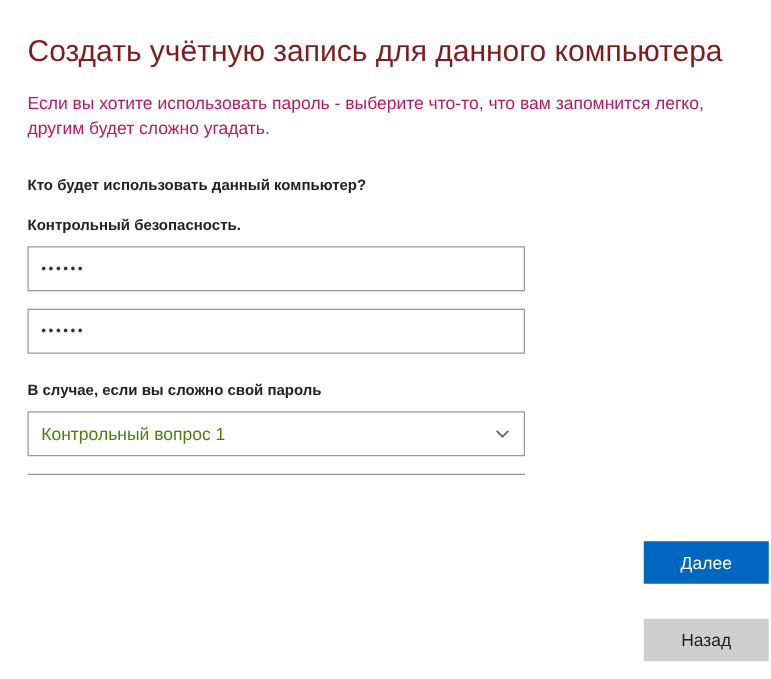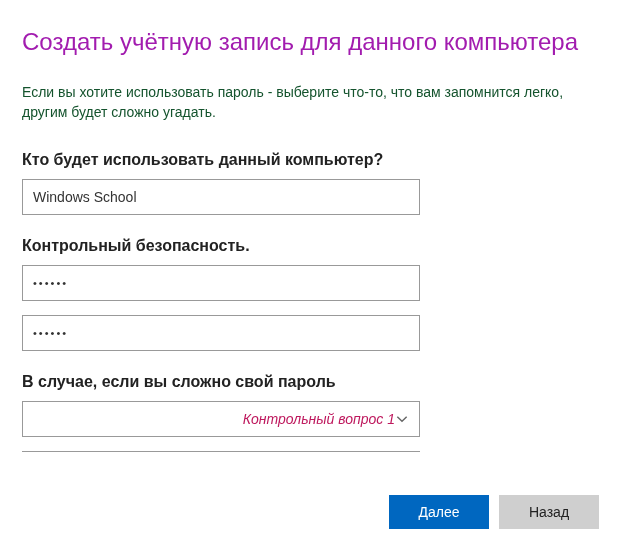--- a/index.html
+++ b/index.html
@@ -12,31 +12,31 @@
     overflow: hidden;
   }
   .page {
     padding: 28px 22px 0 22px;
     position: relative;
     height: 100%;
   }
   .title {
     font-size: 24px;
     font-weight: 400;
-    margin: 0 0 26px 0;
-    color: #a21caf;
+    margin: 0 0 16px 0;
+    color: #7f1d1d;
   }
   .subtitle {
     font-size: 14px;
     line-height: 1.45;
     margin: 2px 0 28px 0;
-    color: #14532d;
+    color: #be185d;
   }
   .section-label {
-    font-size: 16px;
+    font-size: 12px;
     font-weight: 600;
     margin: 0 0 10px 0;
     color: #222;
   }
   .field {
     display: block;
     width: 398px;
     height: 36px;
     border: 1px solid #999;
     background: #fff;
@@ -44,24 +44,23 @@
     font-size: 14px;
     color: #333;
     padding: 0 10px;
     margin-bottom: 14px;
     outline: none;
   }
   .field.select {
     position: relative;
     display: flex;
     align-items: center;
-    justify-content: flex-end;
-    color: #be185d;
+    justify-content: space-between;
+    color: #4d7c0f;
     cursor: pointer;
-    font-style: italic;
   }
   .field.placeholder-text { color: #777; }
   .pw-dots {
     letter-spacing: 2px;
     font-size: 11px;
     color: #333;
     display: flex;
     align-items: center;
     height: 100%;
   }
@@ -72,23 +71,24 @@
   .chevron svg { width: 14px; height: 14px; display:block; }
   .gap { height: 8px; }
   .partial-next {
     width: 398px;
     height: 2px;
     border-top: 1px solid #999;
   }
   .footer {
     position: absolute;
     bottom: 14px;
-    right: 18px;
+    right: 2px;
     display: flex;
-    gap: 10px;
+    gap: 28px;
+    flex-direction: column;
   }
   .btn {
     width: 100px;
     height: 34px;
     border: none;
     font-family: inherit;
     font-size: 14px;
     cursor: pointer;
     display: inline-flex;
     align-items: center;
@@ -100,21 +100,20 @@
 </head>
 <body>
 
 <div class="page">
 
   <h1 class="title">Создать учётную запись для данного компьютера</h1>
 
   <p class="subtitle">Если вы хотите использовать пароль - выберите что-то, что вам запомнится легко, другим будет сложно угадать.</p>
 
   <div class="section-label">Кто будет использовать данный компьютер?</div>
-  <input class="field" type="text" value="Windows School" style="">
 
   <div class="gap"></div>
 
   <div class="section-label">Контрольный безопасность.</div>
 
   <div class="field">
     <span class="pw-dots">••••••</span>
   </div>
 
   <div class="field">

